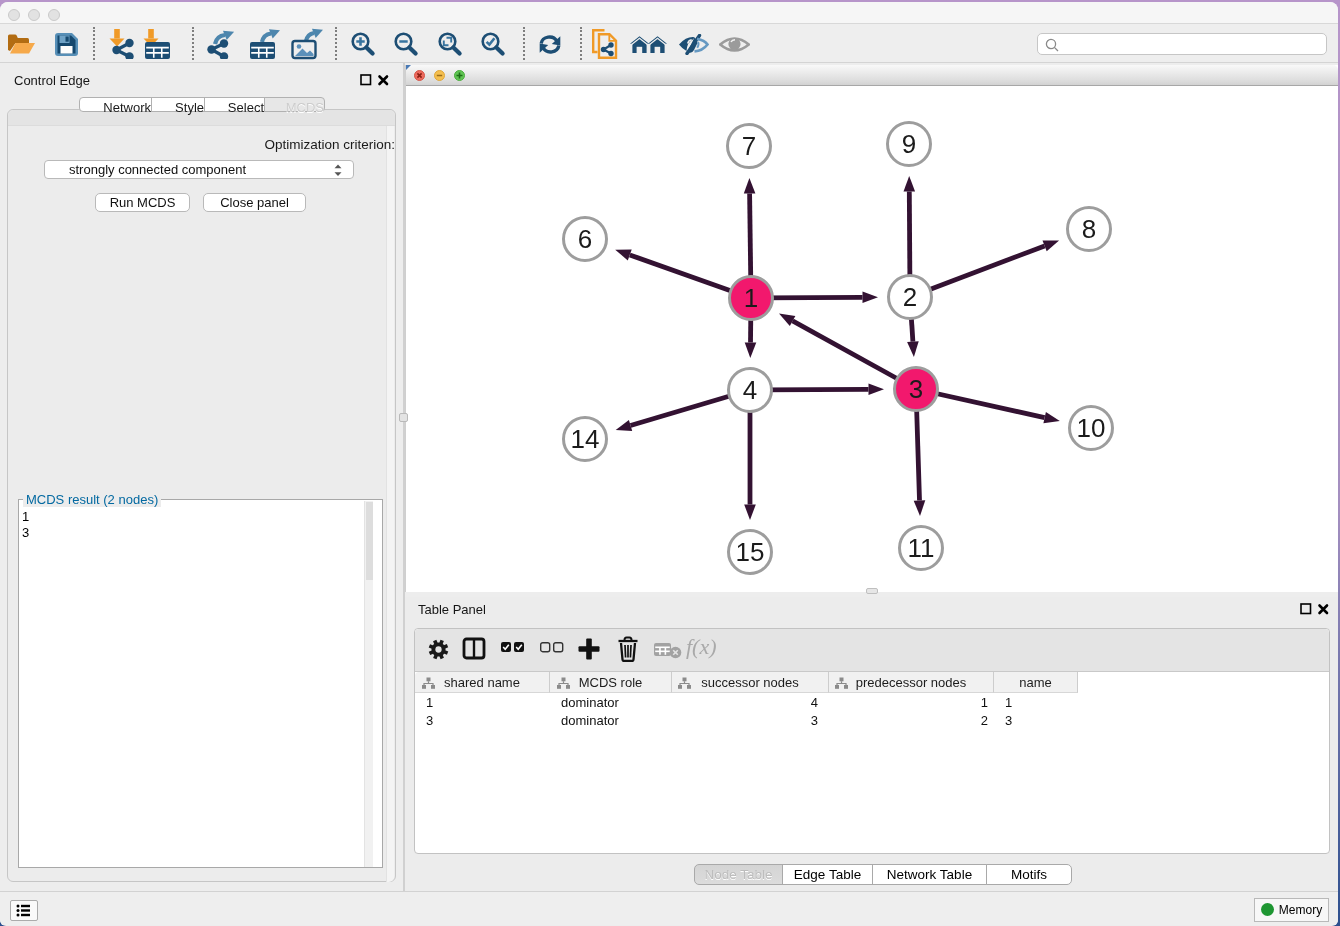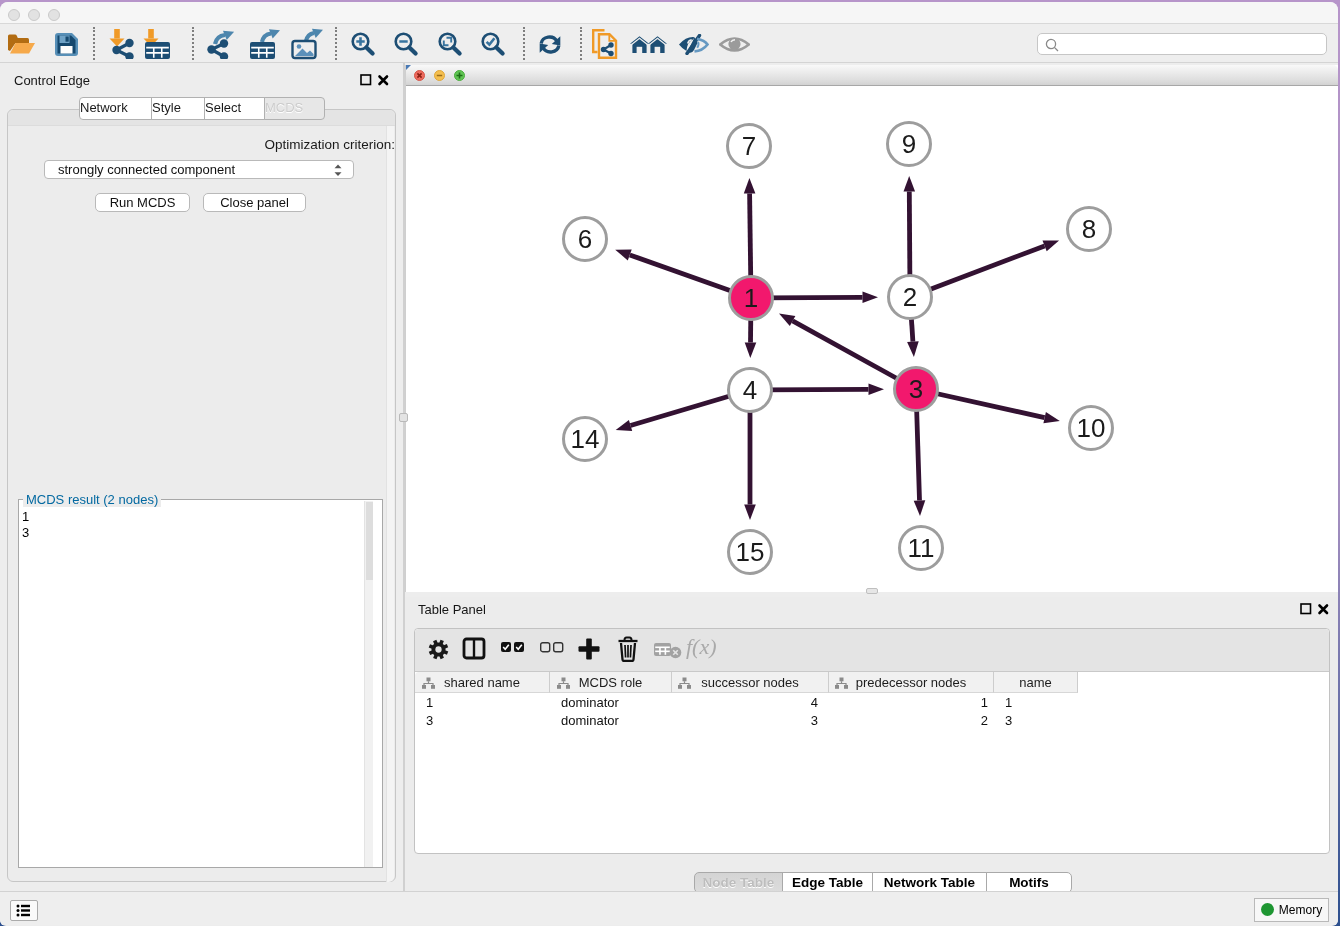--- a/index.html
+++ b/index.html
@@ -6,45 +6,45 @@
 #win{position:absolute;left:0;top:2px;width:1338px;height:924px;background:#ededed;border-radius:8px 8px 6px 6px;overflow:hidden}
 #titlebar{position:absolute;left:0;top:0;width:100%;height:22px;background:#f6f6f6;border-bottom:1px solid #d8d8d8}
 .tl{position:absolute;top:6.5px;width:12px;height:12px;border-radius:50%;background:#e2e2e2;border:1px solid #c9c9c9}
 #title{position:absolute;top:5px;width:100%;text-align:center;color:#b6b4b6;font-size:13px}
 #toolbar{position:absolute;left:0;top:22px;width:100%;height:39px;background:#eeeeee;border-bottom:1px solid #d4d4d4}
 .sep{position:absolute;top:3px;height:33px;width:0;border-left:2px dotted #7e7e7e}
 .ti{position:absolute}
 #search{position:absolute;left:1037px;top:9px;width:290px;height:22px;background:#fff;border:1px solid #c6c6c6;border-radius:5px}
 #cpanel{position:absolute;left:0;top:61px;width:403px;height:828px;background:#ededed}
 #cp-title{position:absolute;left:14px;top:10px;font-size:13px;color:#161616}
-.tab{position:absolute;top:34px;height:23px;background:#fff;border:1px solid #b1b1b1;font-size:13px;color:#1a1a1a;text-align:left;line-height:20px;z-index:3}
+.tab{position:absolute;top:34px;height:15px;background:#fff;border:1px solid #b1b1b1;font-size:13px;color:#1a1a1a;text-align:right;line-height:20px;z-index:3}
 #cp-box{position:absolute;left:7px;top:46px;width:389px;height:773px;background:#ececec;border:1px solid #c6c6c6;border-radius:6px}
 #cp-strip{position:absolute;left:0;top:0;width:100%;height:16px;background:#e4e4e4;border-bottom:1px solid #dcdcdc;border-radius:6px 6px 0 0}
 #optlabel{position:absolute;left:0;top:27px;width:100%;text-align:right;font-size:13.5px;color:#1a1a1a}
-#dropdown{position:absolute;left:36px;top:50px;width:310px;height:19px;background:#fff;border:1px solid #b9b9b9;border-radius:4px;font-size:13px;color:#111;line-height:17px;padding-left:13px}
+#dropdown{position:absolute;left:36px;top:50px;width:310px;height:19px;background:#fff;border:1px solid #b9b9b9;border-radius:4px;font-size:13px;color:#111;line-height:17px;padding-left:24px}
 .btn{position:absolute;top:83px;height:19px;background:#fff;border:1px solid #b9b9b9;border-radius:5px;font-size:13px;color:#111;text-align:center;line-height:17px}
 #fieldset{position:absolute;left:10px;top:389px;width:365px;height:369px;border:1px solid #a8a8a8;background:#fff}
 #fs-label{position:absolute;left:4px;top:-8px;background:#ececec;font-size:13px;color:#0369a1;padding:0 3px}
 #fs-scroll{position:absolute;right:9px;top:1px;width:9px;height:366px;background:#f1f1f1;border-left:1px solid #e3e3e3}
 #fs-thumb{position:absolute;left:1px;top:1px;width:7px;height:78px;background:#dddddd}
 #vdiv{position:absolute;left:403px;top:61px;width:2px;height:828px;background:#d0d0d0}
 #vhandle{position:absolute;left:399px;top:411px;width:9px;height:9px;background:#e3e3e3;border:1px solid #b9b9b9;border-radius:2px;z-index:4}
 #frame{position:absolute;left:405px;top:63px;width:933px;height:527px;background:#fff;border-left:1px solid #cfcfcf}
 #ftitle{position:absolute;left:0;top:0;width:100%;height:21px;background:linear-gradient(180deg,#f9f9f9,#dcdcdc 80%,#d2d2d2);border-bottom:1px solid #a7a7a7;border-radius:5px 5px 0 0}
 #ftext{position:absolute;top:3px;width:100%;text-align:center;font-size:13px;color:#1a1a1a}
 .fl{position:absolute;top:5px;width:11px;height:11px;border-radius:50%;line-height:11px;text-align:center}
 #fhandle{position:absolute;left:460px;top:523px;width:12px;height:6px;background:#e6e6e6;border:1px solid #bfbfbf;border-radius:2px}
 #tpanel{position:absolute;left:405px;top:595px;width:933px;height:294px;background:#ececec}
 #tp-title{position:absolute;left:13px;top:5px;font-size:13px;color:#161616}
 #tbox{position:absolute;left:9px;top:31px;width:916px;height:226px;background:#fff;border:1px solid #c2c2c2;border-radius:4px}
 #tbar{position:absolute;left:0;top:0;width:100%;height:43px;background:#e4e4e4;border-bottom:1px solid #c9c9c9;border-radius:4px 4px 0 0}
 .th{position:absolute;top:43px;height:21px;background:#f1f1f1;border-right:1px solid #cdcdcd;border-bottom:1px solid #d7d7d7;font-size:13px;color:#1c1c1c;text-align:center;line-height:21px}
 .hicon{position:absolute;top:48px;width:13px;height:12px}
 .cell{position:absolute;font-size:13px;color:#111;height:18px;line-height:18px}
-.ttab{position:absolute;top:275px;height:21px;background:#fff;border:1px solid #a9a9a9;font-size:13.5px;font-weight:700;color:#000;text-align:center;line-height:20px}
+.ttab{position:absolute;top:267px;height:21px;background:#fff;border:1px solid #a9a9a9;font-size:13.5px;font-weight:400;color:#000;text-align:center;line-height:20px}
 #sbar{position:absolute;left:0;top:889px;width:1338px;height:34px;background:#eeeeee;border-top:1px solid #d2d2d2}
 #listbtn{position:absolute;left:10px;top:8px;width:28px;height:21px;background:#fafafa;border:1px solid #ababab;border-radius:2px}
 #membtn{position:absolute;left:1254px;top:6px;width:75px;height:24px;background:#f7f7f7;border:1px solid #b9b9b9;font-size:12px;color:#000;text-align:center;line-height:22px}
 </style></head><body>
 <div id="win">
  <div id="titlebar">
   <div class="tl" style="left:8px"></div>
       <div class="tl" style="left:28px"></div>
       <div class="tl" style="left:48px"></div>
  </div>

